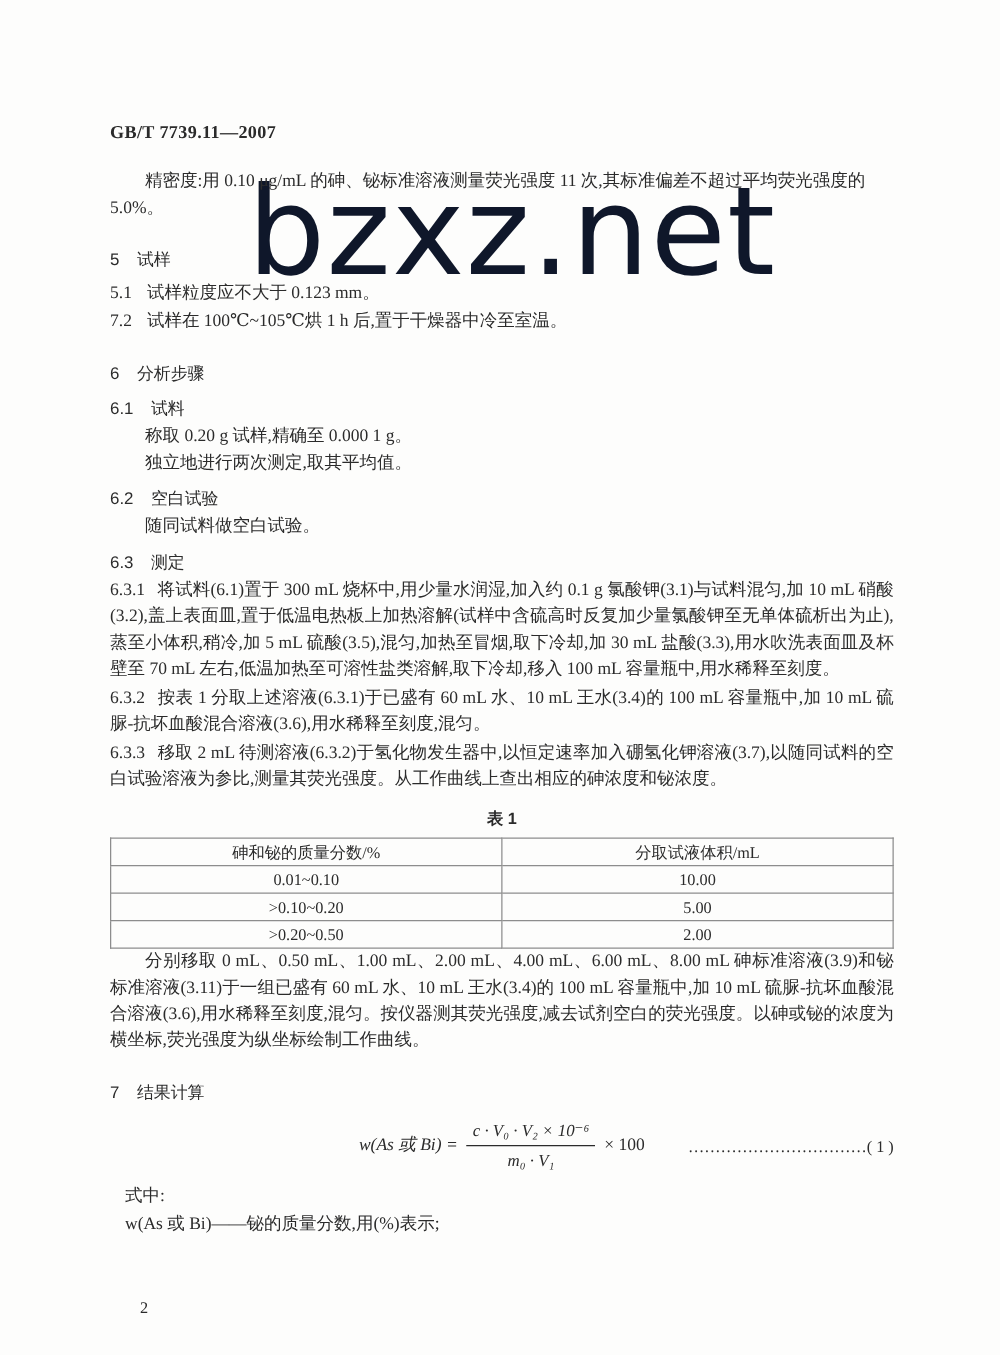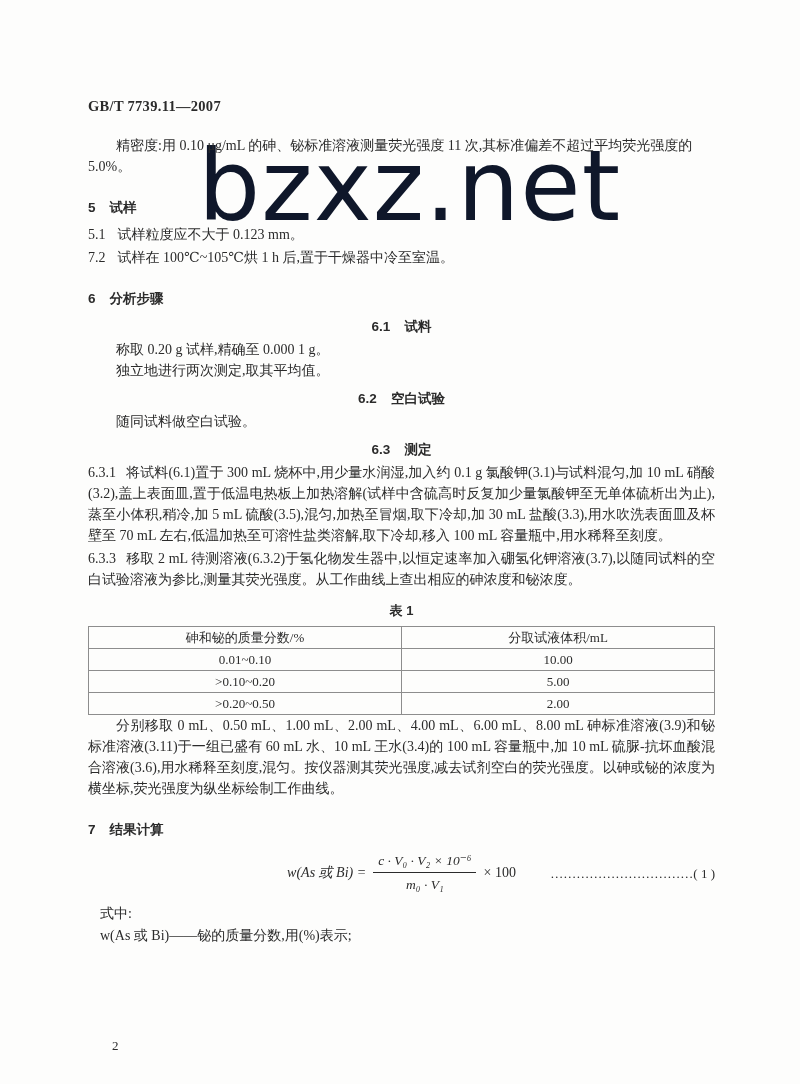--- a/index.html
+++ b/index.html
@@ -20,24 +20,24 @@
     user-select:none;
   }
   .content{
     position:absolute;left:88px;top:96px;width:627px;z-index:1;
     font-size:14px;line-height:21px;
   }
   .doc-num{font-weight:600;font-size:14.5px;letter-spacing:.3px;}
   p{margin:0;}
   .indent{text-indent:2em;}
   .mt-lg{margin-top:18px;}
-  .heading{font-weight:700;font-family:"Liberation Sans","DejaVu Sans",sans-serif;font-size:13.5px;}
+  .heading{font-weight:400;font-family:"Liberation Sans","DejaVu Sans",sans-serif;font-size:13.5px;}
   .heading .h-num{margin-right:14px;}
   .h-main{margin-top:20px;margin-bottom:6px;}
-  .h-sub{margin-top:7px;margin-bottom:2px;text-align:center;}
+  .h-sub{margin-top:7px;margin-bottom:2px;}
   .clause{margin-top:2px;}
   .clause .c-num{margin-right:12px;}
   .clausep{margin-top:2px;text-align:justify;}
   .clausep .c-num{margin-right:10px;}
   .tbl-caption{text-align:center;font-weight:700;font-family:"Liberation Sans","DejaVu Sans",sans-serif;font-size:13px;margin:10px 0 5px;}
   table{width:100%;border-collapse:collapse;font-size:13px;table-layout:fixed;}
   th,td{
     border:1px solid #8d8d8d;
     text-align:center;vertical-align:middle;
     padding:0 6px;height:18px;
@@ -97,20 +97,23 @@
     </div>
     <p class="indent">随同试料做空白试验。</p>
 
     <div class="heading h-sub">
       <span class="h-num">6.3</span><span>测定</span>
     </div>
     <p class="clausep">
       <span class="c-num">6.3.1</span><span>将试料(6.1)置于 300 mL 烧杯中,用少量水润湿,加入约 0.1 g 氯酸钾(3.1)与试料混匀,加 10 mL 硝酸(3.2),盖上表面皿,置于低温电热板上加热溶解(试样中含硫高时反复加少量氯酸钾至无单体硫析出为止),蒸至小体积,稍冷,加 5 mL 硫酸(3.5),混匀,加热至冒烟,取下冷却,加 30 mL 盐酸(3.3),用水吹洗表面皿及杯壁至 70 mL 左右,低温加热至可溶性盐类溶解,取下冷却,移入 100 mL 容量瓶中,用水稀释至刻度。</span>
     </p>
     <p class="clausep">
+      <span class="c-num">6.3.2</span><span>按表 1 分取上述溶液(6.3.1)于已盛有 60 mL 水、10 mL 王水(3.4)的 100 mL 容量瓶中,加 10 mL 硫脲-抗坏血酸混合溶液(3.6),用水稀释至刻度,混匀。</span>
+    </p>
+    <p class="clausep">
       <span class="c-num">6.3.3</span><span>移取 2 mL 待测溶液(6.3.2)于氢化物发生器中,以恒定速率加入硼氢化钾溶液(3.7),以随同试料的空白试验溶液为参比,测量其荧光强度。从工作曲线上查出相应的砷浓度和铋浓度。</span>
     </p>
 
     <div class="tbl-caption">表 1</div>
     <table>
       <thead>
         <tr>
           <th>砷和铋的质量分数/%</th>
           <th>分取试液体积/mL</th>
         </tr>

